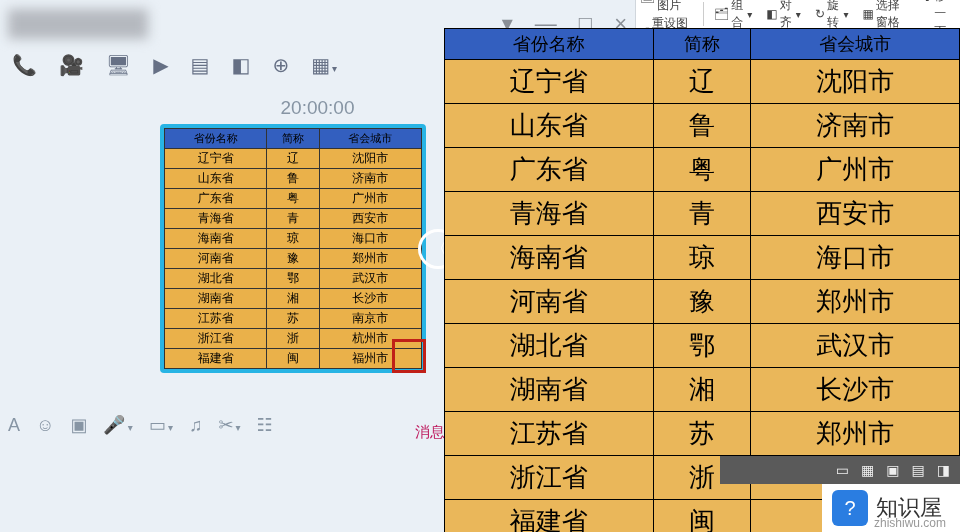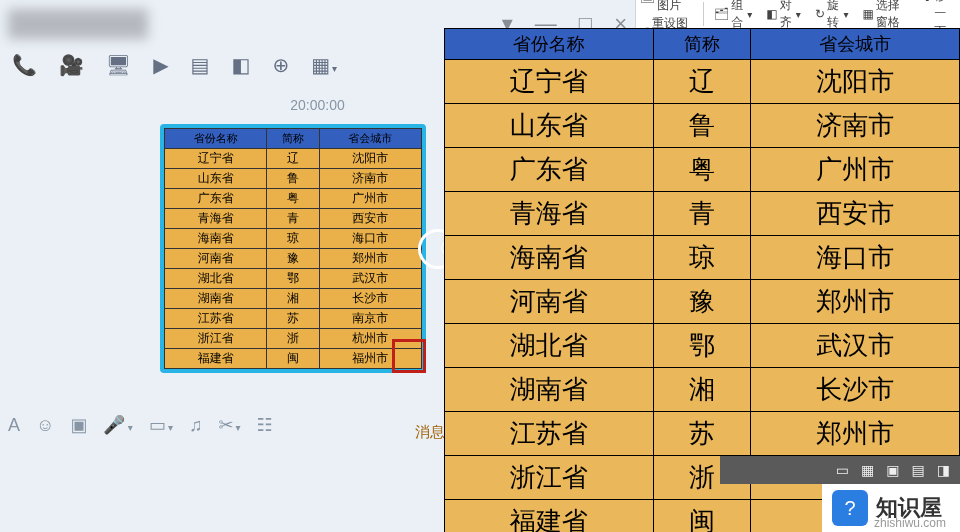--- a/index.html
+++ b/index.html
@@ -7,45 +7,45 @@
 
 
 .chat{position:absolute;left:0;top:0;width:636px;height:532px;background:#eaf0f6;border-right:1px solid #d0d6dc}
 .chat-title{height:48px;display:flex;align-items:center;justify-content:space-between;padding:2px 8px;font-size:16px}
 .chat-title .left{display:flex;align-items:center;gap:8px}
 .blur{filter:blur(4px);}
 .chat-user{width:140px;height:30px;background:#b5b9bf;filter:blur(6px)}
 .chat-win{display:flex;gap:22px;align-items:center;color:#8a8f96;font-size:22px}
 .chat-toolbar{height:34px;display:flex;align-items:center;gap:22px;padding:0 12px;color:#667085;font-size:20px}
 .chat-body{position:relative;height:340px}
-.timestamp{position:absolute;left:50%;top:15px;transform:translateX(-50%);color:#8795a4;font-size:14px}
+.timestamp{position:absolute;left:50%;top:15px;transform:translateX(-50%);color:#8795a4;font-size:19px}
 .bubble{position:absolute;top:42px;left:160px;width:266px;border:4px solid #28b4e4;border-radius:4px;background:#eab14a}
 .minitab{width:100%;border-collapse:collapse;font-size:12px}
 .minitab th{background:#335fbf;color:#000;font-weight:normal;padding:2px 0;border:1px solid #333;font-size:11px}
 .minitab td{border:1px solid #333;text-align:center;padding:1px 0;font-size:12px}
 .redbox{position:absolute;right:-4px;bottom:-4px;width:34px;height:34px;border:3px solid #c02018}
 .arrow{position:absolute;right:-36px;top:50%;transform:translateY(-50%);width:40px;height:40px;border:3px solid #fff;border-radius:50%;display:flex;align-items:center;justify-content:center;color:#fff;font-size:22px}
 .chat-input-bar{position:absolute;bottom:90px;left:0;width:100%;height:34px;display:flex;align-items:center;gap:16px;padding:0 8px;color:#8795a4;font-size:18px}
-.msg-label{position:absolute;bottom:90px;right:190px;color:#a16207;font-size:15px}
+.msg-label{position:absolute;bottom:90px;right:190px;color:#be185d;font-size:15px}
 
 
 .ribbon{position:absolute;left:636px;top:0;height:28px;right:0;background:#fff;display:flex;gap:6px;align-items:center;font-size:12px;color:#444}
 .ribbon .g{display:flex;align-items:center;gap:2px;padding:0 4px}
 .rsep{width:1px;height:24px;background:#ccc}
 
 
 .bigwrap{position:absolute;left:444px;top:28px;right:0;bottom:0;background:#eab75a}
 .bigtab{width:100%;border-collapse:collapse;font-size:26px;font-family:"SimSun",serif}
 .bigtab th{background:#335fbf;color:#000;font-weight:normal;font-size:18px;padding:3px 0;border:1px solid #000}
 .bigtab td{border:1px solid #000;text-align:center;padding:4px 0;height:40px}
 
 
 .brand{position:absolute;right:0;bottom:0;display:flex;align-items:center;gap:8px;background:#fff;padding:6px 18px 6px 10px;height:48px}
 .brand-ico{width:36px;height:36px;background:#2a7de1;border-radius:6px;display:flex;align-items:center;justify-content:center;color:#fff;font-size:20px}
-.brand-txt{font-size:22px;color:#333;font-weight:bold}
+.brand-txt{font-size:22px;color:#333;font-weight:normal}
 .brand-sub{position:absolute;right:14px;bottom:2px;font-size:12px;color:#999}
 
 
 .pptbar{position:absolute;left:720px;right:0;bottom:48px;height:28px;background:#5a5a5a;display:flex;align-items:center;justify-content:flex-end;gap:12px;color:#eee;padding:0 10px;font-size:14px}
 
 
 .caret{font-size:10px;margin-left:2px}
 </style>
 </head>
 <body>

